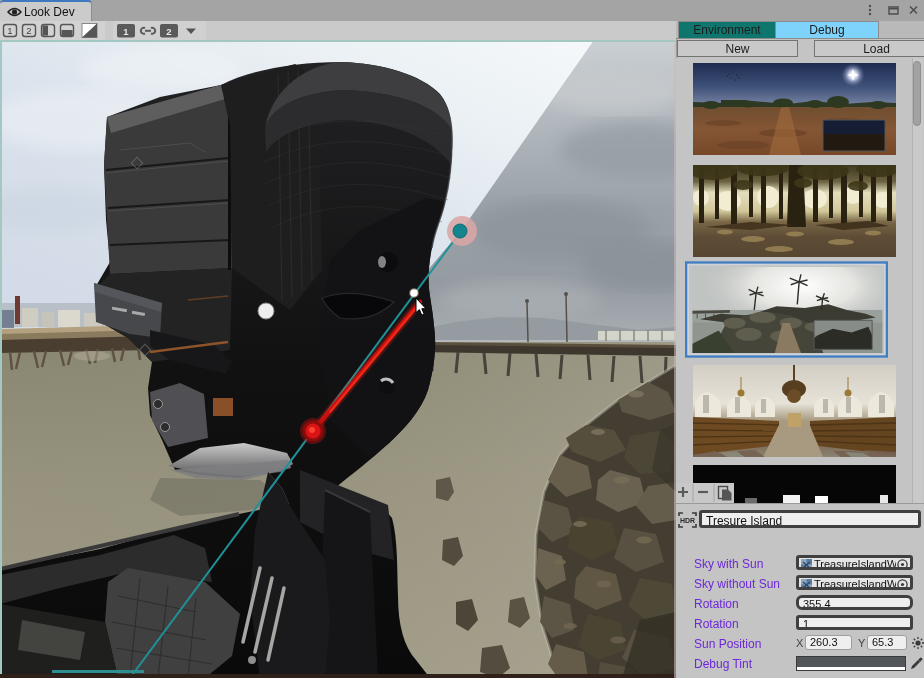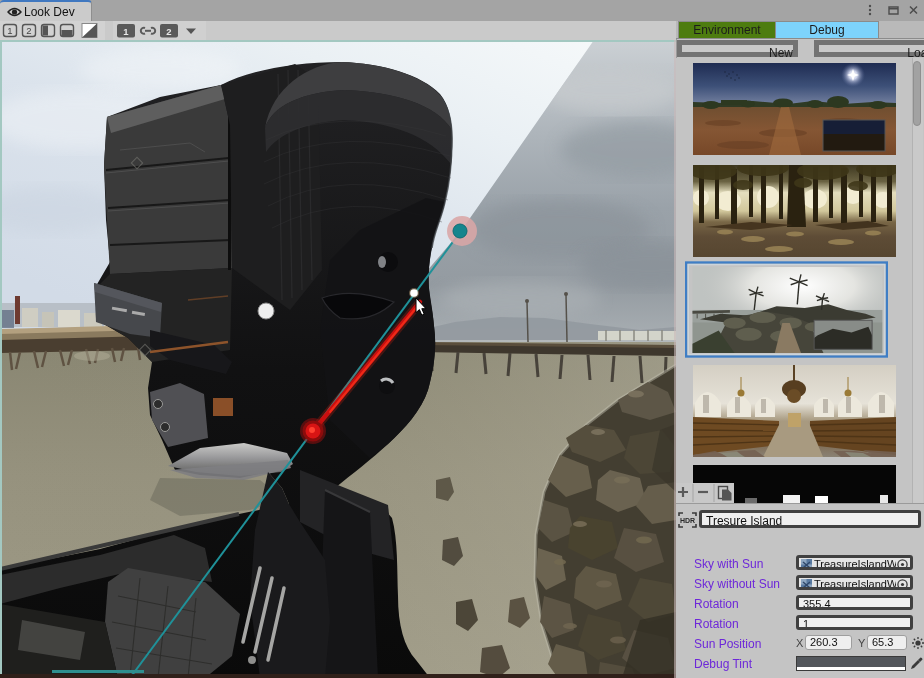--- a/index.html
+++ b/index.html
@@ -12,26 +12,26 @@
     border-top:2px solid #4078c0;border-right:1px solid #8e8e8e;
     border-radius:4px 4px 0 0;}
   #tab0 span{position:absolute;left:24px;top:3px;font-size:12px;color:#111;}
   #toolbar{left:0;top:21px;width:676px;height:19px;background:#cacaca;}
   
   #ptabs{left:676px;top:21px;width:248px;height:18px;background:#b9b9b9;
     border-bottom:1px solid #8b8b8b;box-sizing:border-box;}
   .ptab{position:absolute;top:0;height:17px;font-size:12px;color:#1c1c1c;
     text-align:center;line-height:17px;border:1px solid #8b8b8b;border-bottom:none;
     box-sizing:border-box;}
-  #ptab1{left:2px;width:98px;background:#4d7c0f;}
+  #ptab1{left:2px;width:98px;background:#0f766e;}
   #ptab2{left:99px;width:104px;background:#7dd3fc;}
   #pbtns{left:676px;top:39px;width:248px;height:19px;}
   .pbtn{position:absolute;top:1px;height:17px;background:#c9c9c9;
-    border:5px solid #737373;box-sizing:border-box;font-size:12px;color:#1c1c1c;
-    text-align:right;line-height:16px;}
+    border:1px solid #737373;box-sizing:border-box;font-size:12px;color:#1c1c1c;
+    text-align:center;line-height:16px;}
   #plist{left:676px;top:58px;width:248px;height:445px;background:#c4c4c4;}
   .thumb{position:absolute;left:17px;width:203px;}
   #scrolltrack{position:absolute;left:236px;top:0px;width:10px;height:445px;background:#c9c9c9;border-left:1px solid #b2b2b2;}
   #scrollthumb{left:913px;top:61px;width:8px;height:65px;background:#a2a2a2;
     border-radius:4px;border:1px solid #8f8f8f;box-sizing:border-box;}
   #minitb{left:676px;top:483px;width:58px;height:20px;background:#c8c8c8;}
   #listline{left:676px;top:503px;width:248px;height:1px;background:#9a9a9a;}
   
   #settings{left:676px;top:504px;width:248px;height:174px;background:#c4c4c4;}
   .lab{position:absolute;left:18px;font-size:12px;color:#6d28d9;}
@@ -393,21 +393,21 @@
           <rect x="5.5" y="0" width="5.5" height="5.5" fill="#5a7aa0"></rect>
           <path d="M2,3 L9,9 M9,3 L2,9" stroke="#30486a" stroke-width="1.4"></path>
         </svg>
         <span class="otxt">TreasureIslandWh</span>
         <span class="pick"><svg width="13" height="13" viewBox="0 0 13 13">
             <circle cx="6.5" cy="6.5" r="4.6" fill="none" stroke="#3c3c3c" stroke-width="1.3"></circle>
             <circle cx="6.5" cy="6.5" r="1.6" fill="#3c3c3c"></circle>
           </svg></span>
       </div>
     <div class="lab" style="top:93px;">Rotation</div>
-    <div class="fld" style="top:91px;">355.4</div>
+    <div class="fld" style="top:91px;border-radius:6px;">355.4</div>
     <div class="lab" style="top:113px;">Rotation</div>
     <div class="fld" style="top:111px;">1</div>
     <div class="lab" style="top:133px;">Sun Position</div>
     <div class="xy" style="top:131px;">
         <span class="xylab" style="left:0px;">X</span>
         <span class="xyf" style="left:9px;width:47px;">260.3</span>
         <span class="xylab" style="left:62px;">Y</span>
         <span class="xyf" style="left:71px;width:40px;">65.3</span>
         <svg style="position:absolute;left:116px;top:2px;" width="12" height="12" viewBox="0 0 12 12">
           <circle cx="6" cy="6" r="2.6" fill="#3a3a3a"></circle>

